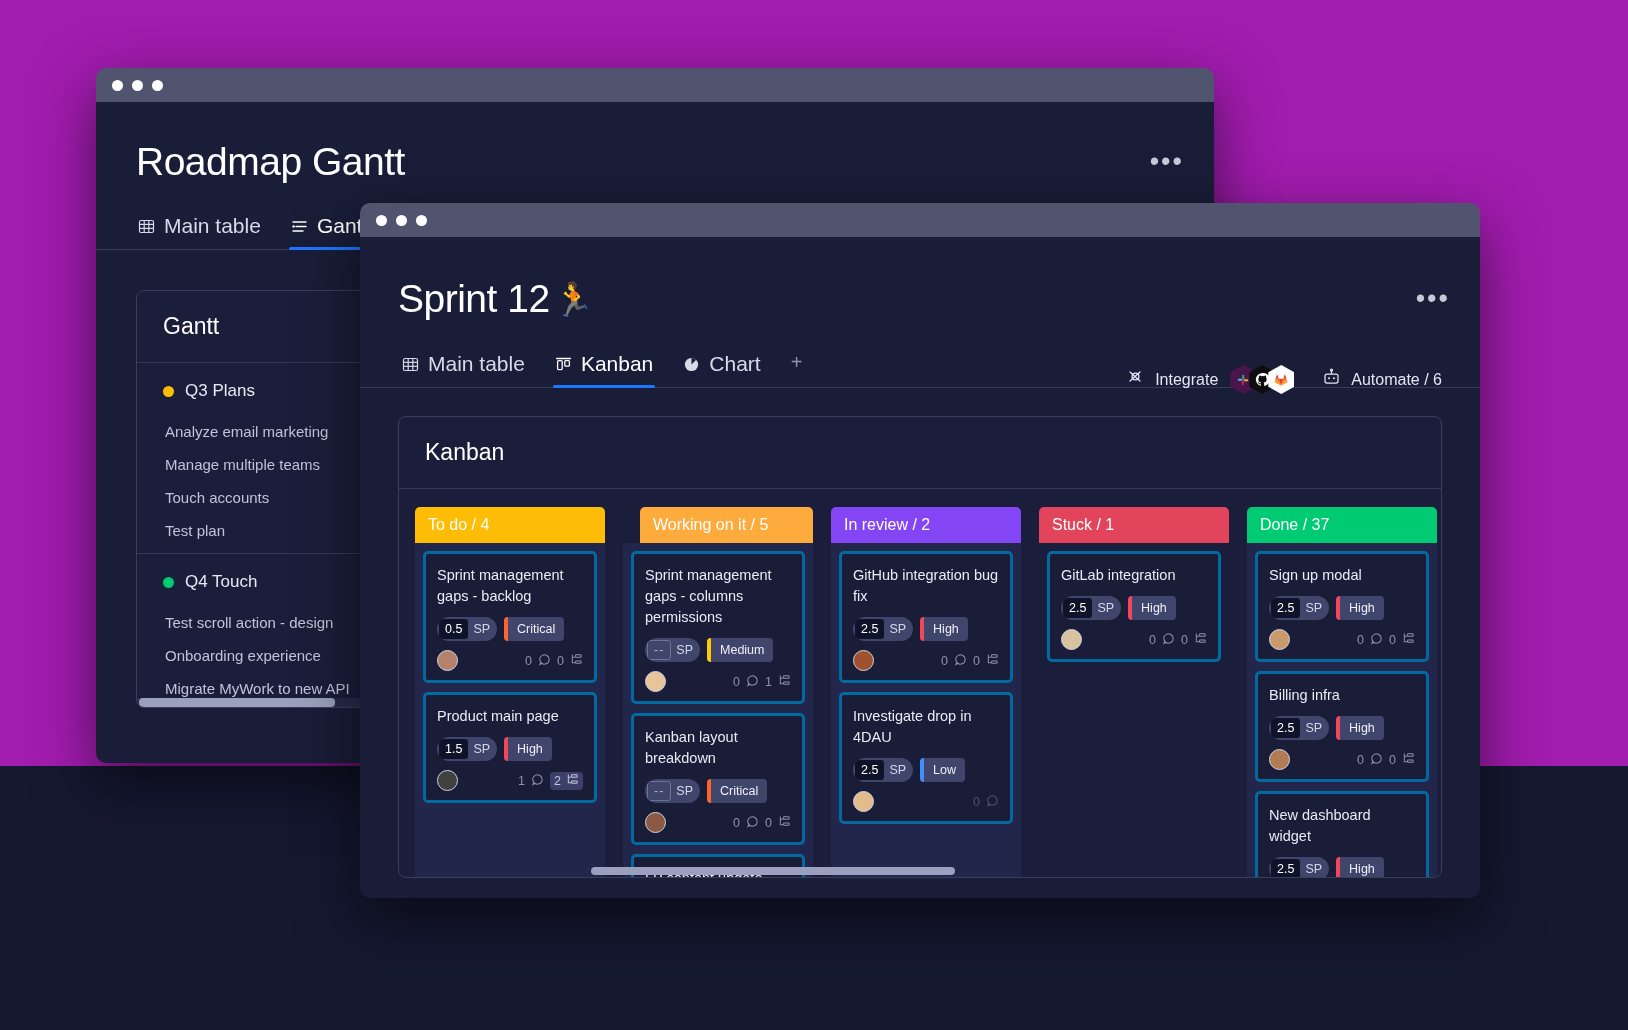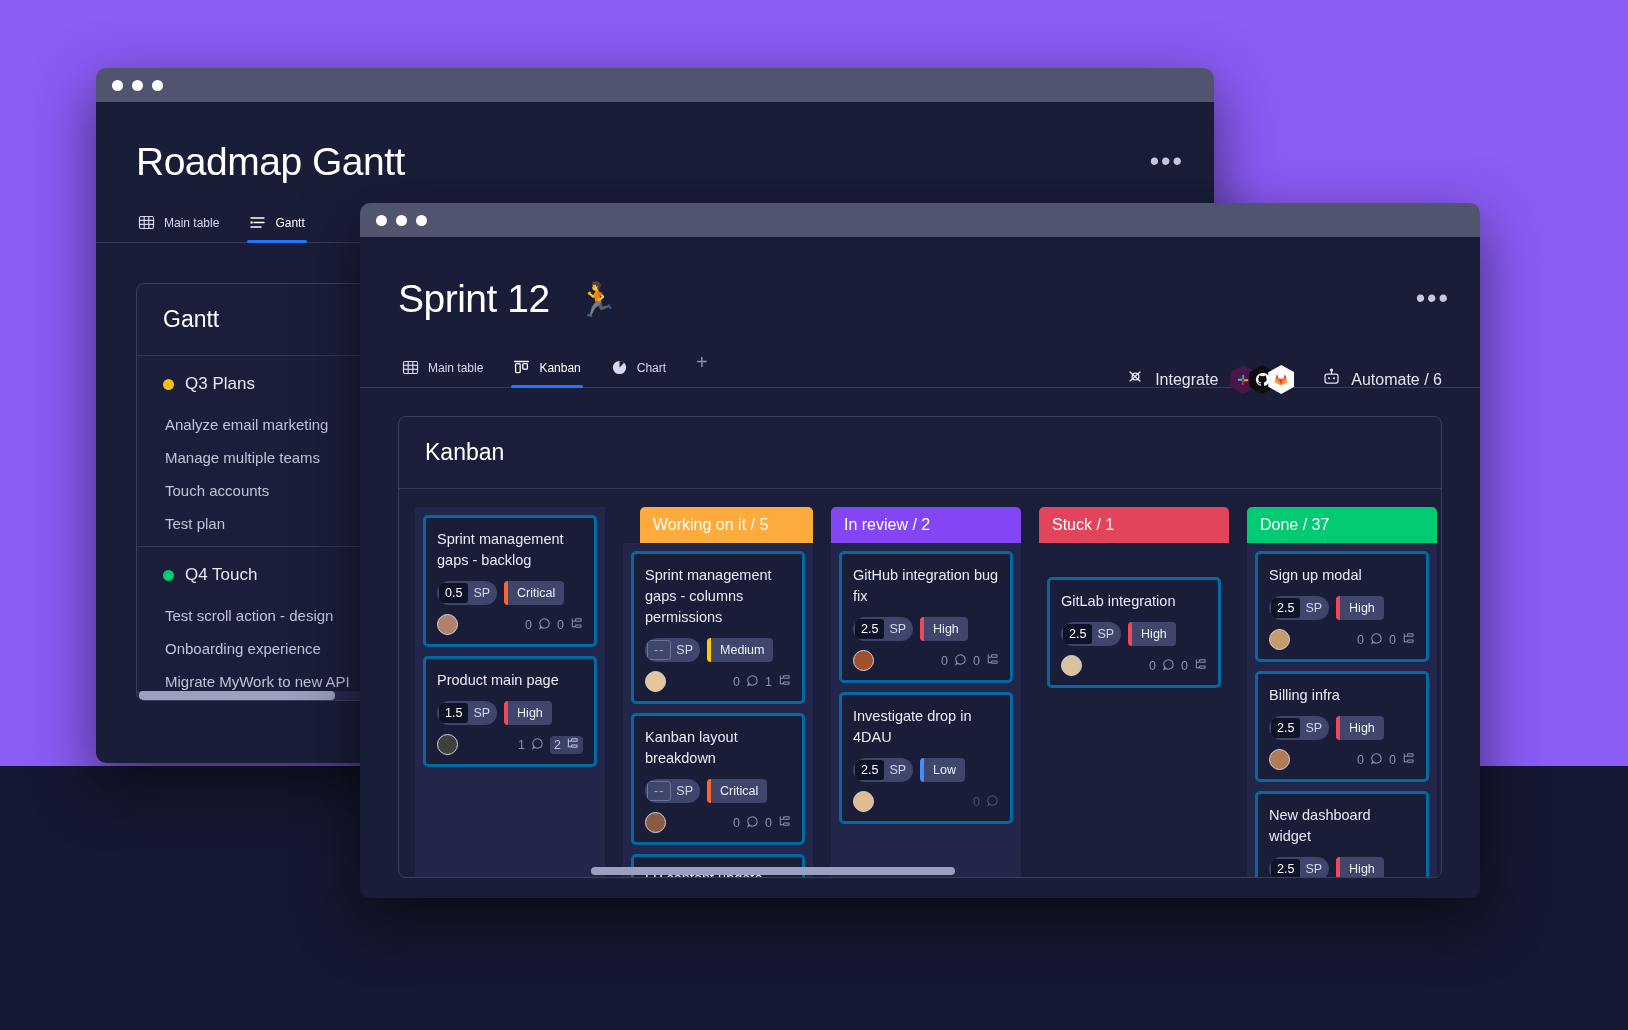--- a/index.html
+++ b/index.html
@@ -2,41 +2,41 @@
 <html><head>
 <meta charset="utf-8">
 <style>
   * { box-sizing: border-box; margin: 0; padding: 0; }
   html, body {
     width: 1628px; height: 1030px;
     background: #151831;
     font-family: "Liberation Sans", sans-serif;
     overflow: hidden;
   }
-  .stage { position: relative; width: 1628px; height: 766px; background: #8b5cf6; padding-left: 7px; }
+  .stage { position: relative; width: 1628px; height: 766px; background: #a21caf; padding-left: 7px; }
 
   
   .window { position: absolute; border-radius: 10px; overflow: hidden;
             box-shadow: 0 20px 60px rgba(0,0,0,.55); }
   .titlebar { height: 34px; background: #50546f; display: flex; align-items: center;
               padding-left: 16px; gap: 9px; }
   .dot { width: 11px; height: 11px; border-radius: 50%; background: #ffffff; }
   .win-body { background: #191d38; width: 100%; height: 100%; }
 
   
   #gantt-window { left: 96px; top: 68px; width: 1118px; height: 695px; }
   #gantt-window .win-body { padding: 38px 0 0 0; }
   .gantt-title { font-size: 39px; color: #ffffff; font-weight: 500; letter-spacing: -.5px;
                  padding-left: 40px; }
   .dots-menu { position: absolute; right: 30px; color: #c6c9da; font-size: 27px;
                letter-spacing: 2px; line-height: .5; }
   .tabbar { display: flex; align-items: flex-end; gap: 26px; padding: 0 40px;
             margin-top: 30px; border-bottom: 1px solid #353a57; }
   .tab { display: flex; align-items: center; gap: 9px; padding: 0 2px 11px 2px;
-         color: #d7dae8; font-size: 12px; position: relative; cursor: pointer; }
+         color: #d7dae8; font-size: 21px; position: relative; cursor: pointer; }
   .tab.active { color: #ffffff; }
   .tab.active:after { content:""; position:absolute; left:0; right:0; bottom:-1px;
                       height:3px; background:#1f76ff; border-radius:2px; }
   .tab svg { display: block; }
 
   .gantt-panel { margin: 40px 40px 0 40px; border: 1px solid #393e5c; border-radius: 8px;
                  background: #1a1e3a; height: 418px; position: relative; overflow: hidden; }
   .gantt-panel-head { padding: 22px 26px; font-size: 23px; color: #ffffff; font-weight: 500;
                       border-bottom: 1px solid #343955; }
   .gantt-group { padding: 18px 26px 6px 26px; border-bottom: 1px solid #343955; }
@@ -47,21 +47,21 @@
   .gantt-row { font-size: 15px; color: #c0c4d8; padding: 8px 0 8px 2px; }
   .hscroll-track { position: absolute; left: 0; right: 0; bottom: 0; height: 9px;
                    background: #272c4c; }
   .hscroll-thumb { position: absolute; bottom: 0; height: 9px; background: #9aa0bd;
                    border-radius: 4px; }
 
   
   #sprint-window { left: 360px; top: 203px; width: 1120px; height: 695px; }
   #sprint-window .win-body { padding: 40px 0 0 0; position: relative; }
   .sprint-title { font-size: 39px; color: #ffffff; font-weight: 500; letter-spacing: -.5px;
-                  padding-left: 38px; display: flex; align-items: center; gap: 28px; }
+                  padding-left: 38px; display: flex; align-items: center; gap: 4px; }
   .sprint-emoji { font-size: 33px; }
   .toolbar-right { position: absolute; right: 38px; top: 128px; display: flex;
                    align-items: center; gap: 28px; }
   .tb-item { display: flex; align-items: center; gap: 10px; color: #e3e6f2; font-size: 16px;
              cursor: pointer; }
   .hexstack { display: flex; align-items: center; margin-left: 2px; }
   .hex { width: 26px; height: 29px; margin-left: -7px; position: relative;
          clip-path: polygon(50% 0%, 100% 25%, 100% 75%, 50% 100%, 0% 75%, 0% 25%);
          display: flex; align-items: center; justify-content: center; }
   .hex:first-child { margin-left: 0; }
@@ -287,20 +287,21 @@
           <span>Automate / 6</span>
         </div>
       </div>
 
       <div class="kanban-panel">
         <div class="kanban-head">Kanban</div>
 
         <div class="board">
 
           <div class="col">
+            <div class="col-head" style="background:#fdbc06;">To do / 4</div>
             <div class="col-body">
               <div class="card">
                 <div class="card-title">Sprint management gaps - backlog</div>
                 <div class="chips">
                   <span class="chip-sp">
                     <span class="sp-val">0.5</span>
                     <span class="sp-lbl">SP</span>
                   </span>
                   <span class="chip-pri">
                     <span class="pri-bar" style="background:#ff642e"></span>
@@ -488,21 +489,21 @@
                           <path d="M4.2 11.2 2 12.4l.8-2"></path>
                         </svg></span>
                   </span>
                 </div>
               </div>
             </div>
           </div>
 
           <div class="col">
             <div class="col-head" style="background:#e2445c;">Stuck / 1</div>
-            <div class="col-body" style="background:transparent;margin-top:26px;">
+            <div class="col-body" style="background:transparent;">
               <div class="card">
                 <div class="card-title">GitLab integration</div>
                 <div class="chips">
                   <span class="chip-sp">
                     <span class="sp-val">2.5</span>
                     <span class="sp-lbl">SP</span>
                   </span>
                   <span class="chip-pri">
                     <span class="pri-bar" style="background:#f4465b"></span>
                     <span class="pri-lbl">High</span>

